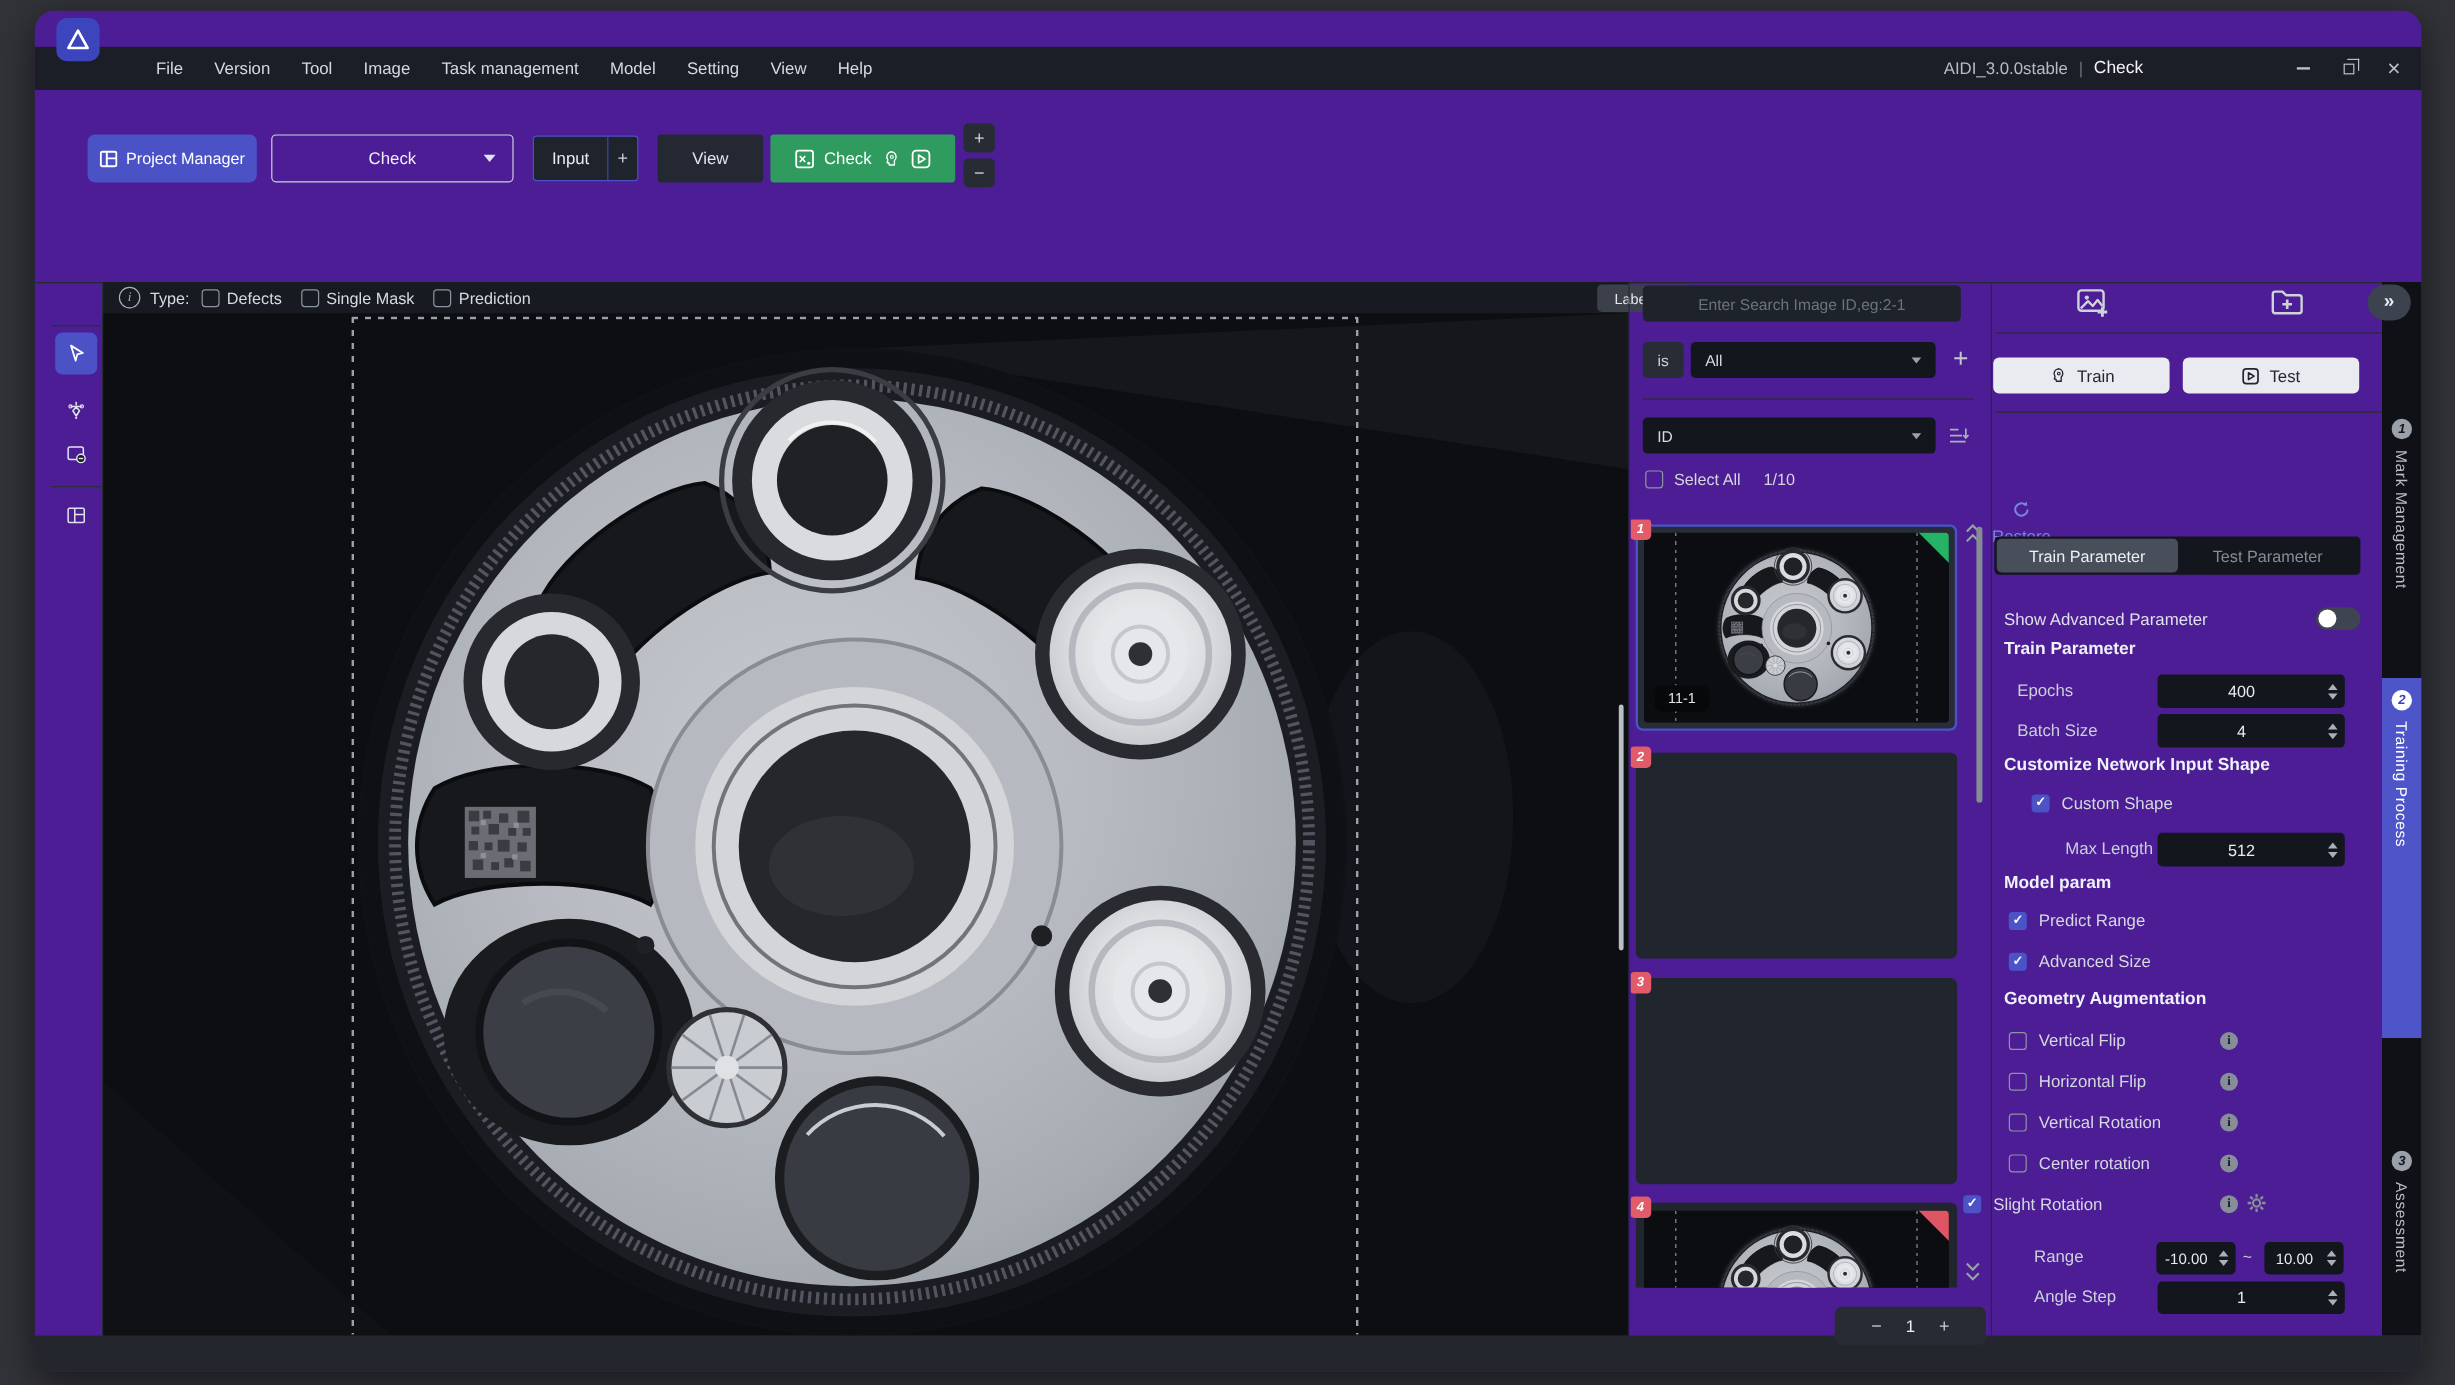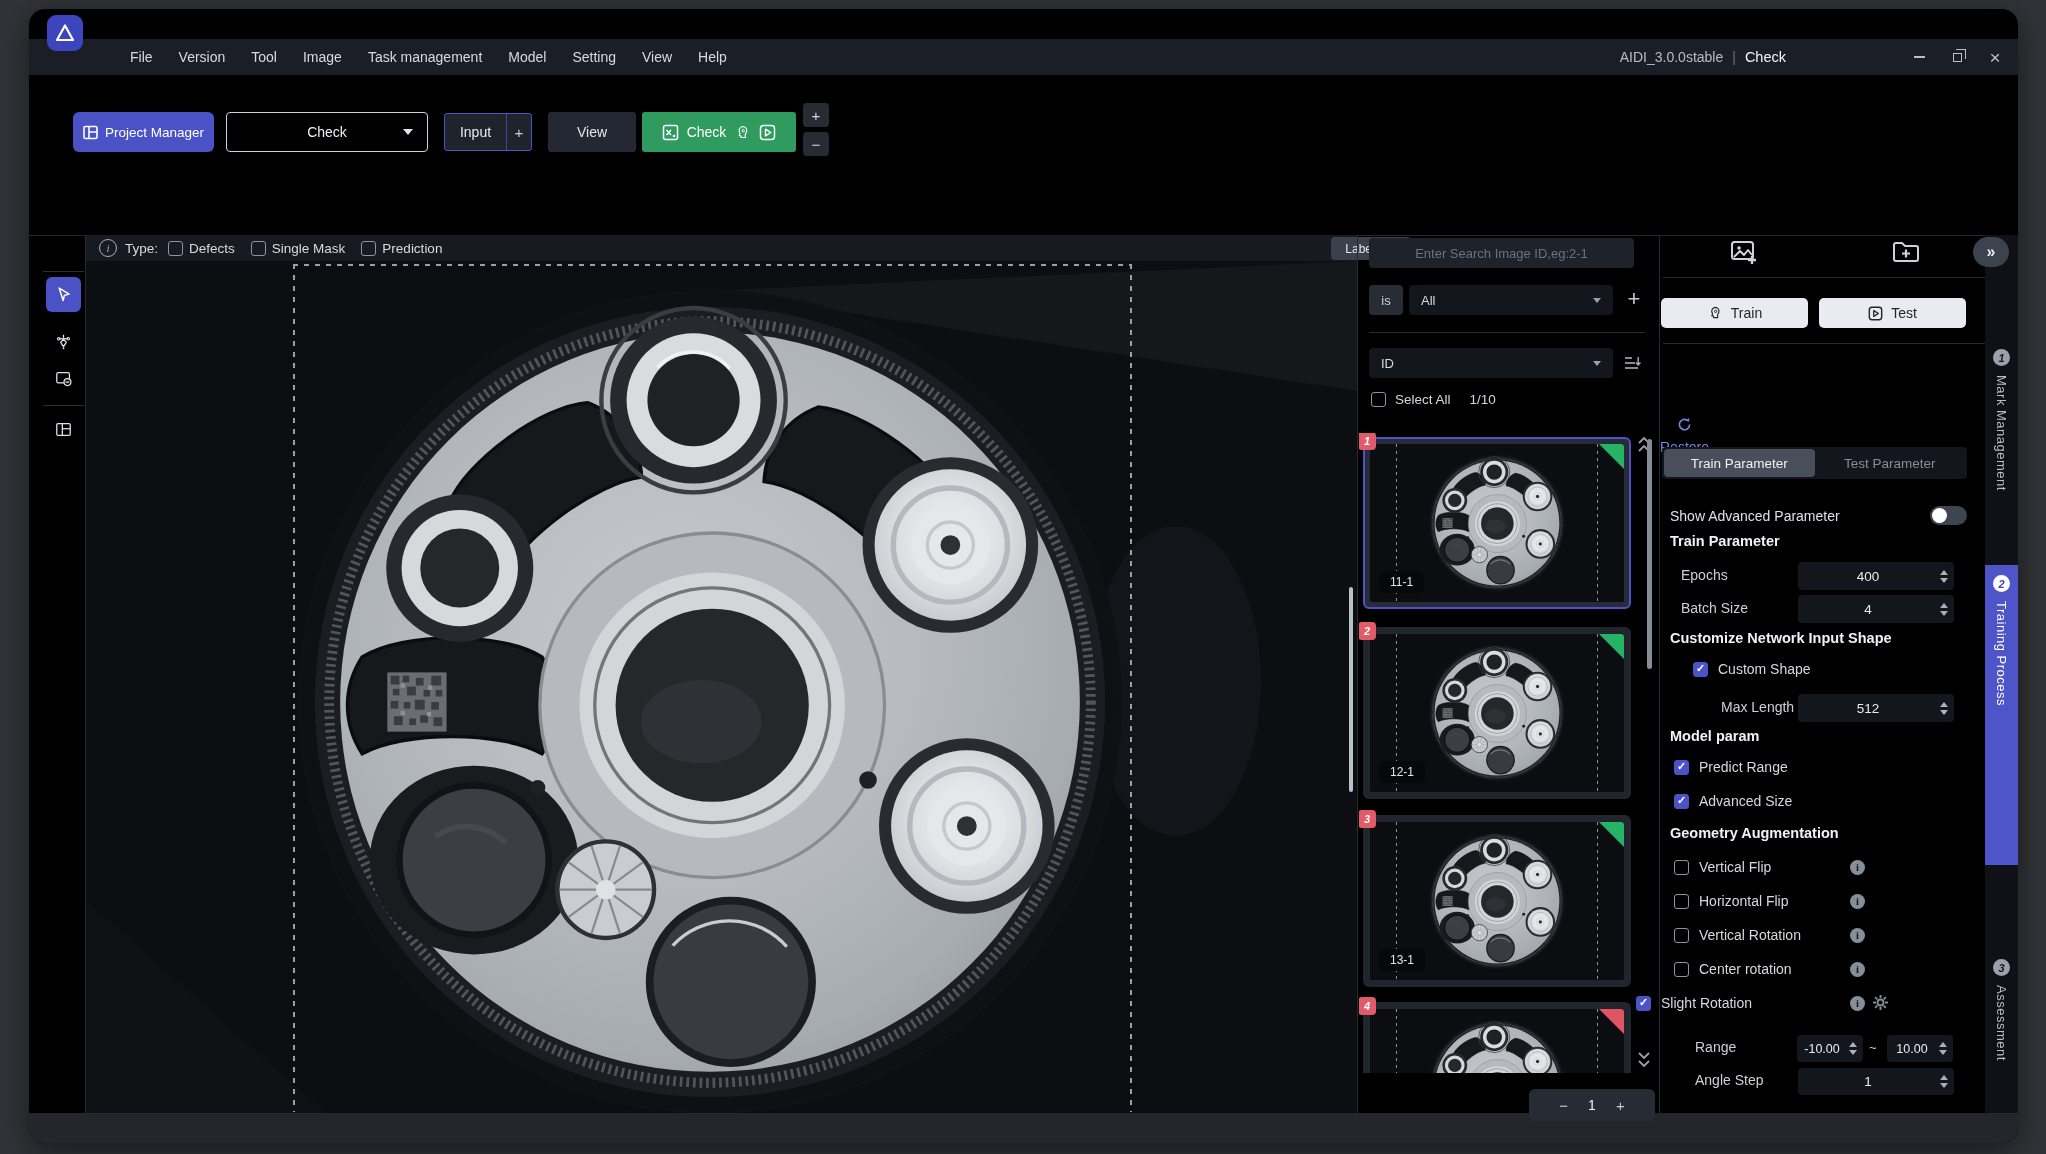--- a/index.html
+++ b/index.html
@@ -1,17 +1,17 @@
 <!DOCTYPE html>
 <html><head>
 <meta charset="utf-8">
 <style>
   * { margin:0; padding:0; box-sizing:border-box; }
   html,body { width:2046px; height:1154px; background:#323338; font-family:"Liberation Sans",sans-serif; overflow:hidden; }
-  .window { position:absolute; left:29px; top:9px; width:1989px; height:1134px; background:#000000; border-radius:16px; overflow:hidden; box-shadow:0 8px 30px rgba(0,0,0,.5); }
+  .window { position:absolute; left:29px; top:9px; width:1989px; height:1134px; background:#4c1d95; border-radius:16px; overflow:hidden; box-shadow:0 8px 30px rgba(0,0,0,.5); }
 
   
   .menubar { position:absolute; left:0; top:30px; width:100%; height:36px; background:#1b1e26; }
   .logo { position:absolute; left:18px; top:6px; width:36px; height:36px; background:#3d45bd; border-radius:9px; display:flex; align-items:center; justify-content:center; z-index:5; }
   .menus { position:absolute; left:88px; top:0; height:36px; display:flex; align-items:center; }
   .menu-item { padding:0 13px; font-size:14px; color:#d5dae1; line-height:36px; cursor:default; }
   .titlebox { position:absolute; right:232px; top:0; height:36px; display:flex; align-items:center; gap:9px; }
   .t-brand { font-size:14px; color:#b6bcc6; }
   .t-sep { font-size:14px; color:#6a7078; }
   .t-page { font-size:14.5px; color:#f2f4f7; }
@@ -410,43 +410,23 @@
             <use href="#disc" x="54" y="5" width="150" height="150"></use>
         </svg>
         <span class="tdash" style="left:26px"></span>
         <span class="tdash" style="right:26px"></span>
         <span class="t-flag green"></span>
         <span class="t-id">11-1</span>
       </div>
       <span class="t-badge">1</span>
     </div>
     <div class="thumb" style="top:194px">
-      <div class="thumb-img">
-        <svg width="100%" height="100%" viewBox="0 0 258 160" preserveAspectRatio="xMidYMid slice">
-          <rect width="258" height="160" fill="#0b0d10"></rect>
-            <use href="#disc" x="54" y="5" width="150" height="150"></use>
-        </svg>
-        <span class="tdash" style="left:26px"></span>
-        <span class="tdash" style="right:26px"></span>
-        <span class="t-flag green"></span>
-        <span class="t-id">12-1</span>
-      </div>
       <span class="t-badge">2</span>
     </div>
     <div class="thumb" style="top:382px">
-      <div class="thumb-img">
-        <svg width="100%" height="100%" viewBox="0 0 258 160" preserveAspectRatio="xMidYMid slice">
-          <rect width="258" height="160" fill="#0b0d10"></rect>
-            <use href="#disc" x="54" y="5" width="150" height="150"></use>
-        </svg>
-        <span class="tdash" style="left:26px"></span>
-        <span class="tdash" style="right:26px"></span>
-        <span class="t-flag green"></span>
-        <span class="t-id">13-1</span>
-      </div>
       <span class="t-badge">3</span>
     </div>
     <div class="thumb" style="top:569px">
       <div class="thumb-img">
         <svg width="100%" height="100%" viewBox="0 0 258 160" preserveAspectRatio="xMidYMid slice">
           <rect width="258" height="160" fill="#0b0d10"></rect>
             <use href="#disc" x="54" y="5" width="150" height="150"></use>
         </svg>
         <span class="tdash" style="left:26px"></span>
         <span class="tdash" style="right:26px"></span>

